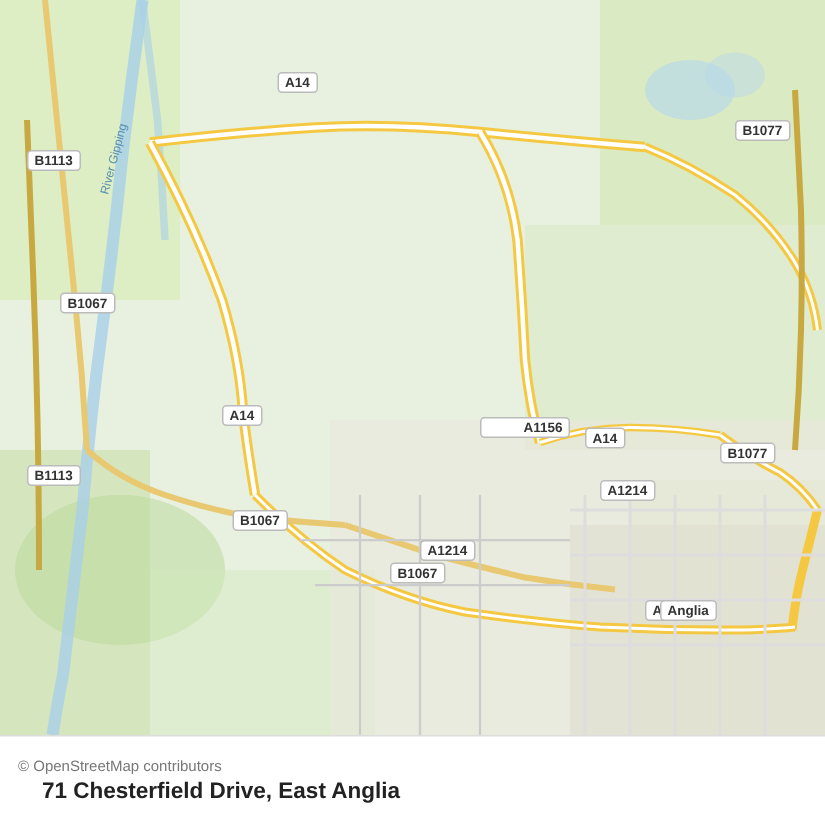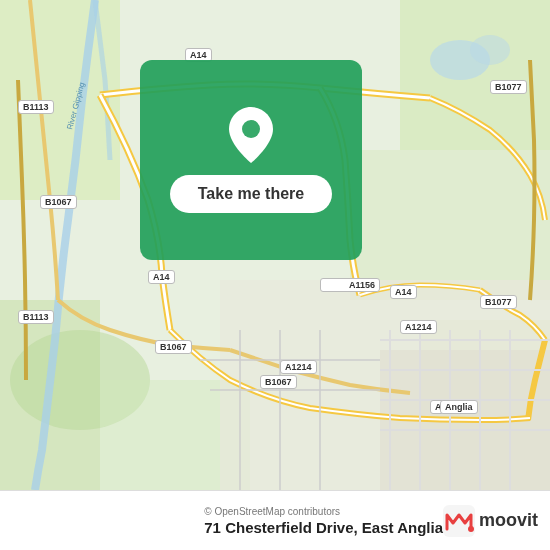--- a/index.html
+++ b/index.html
@@ -65,39 +65,40 @@
     }
 
     
     #bottom-bar {
       width: 550px;
       height: 60px;
       background: white;
       border-top: 1px solid #ddd;
       display: flex;
       align-items: center;
-      justify-content: flex-end;
+      justify-content: flex-start;
       padding: 0 12px;
     }
 
     .bottom-left {
       display: flex;
       flex-direction: column;
       gap: 2px;
     }
 
     .copyright-text {
       font-size: 10px;
       color: #777;
     }
 
     .address-text {
       font-size: 15px;
       font-weight: 600;
       color: #222;
+      margin-left: 16px;
     }
 
     .moovit-logo {
       display: flex;
       align-items: center;
       gap: 4px;
     }
 
     .moovit-icon {
       width: 32px;
@@ -214,41 +215,21 @@
       <div class="road-badge" style="top: 100px; left: 18px;">B1113</div>
       <div class="road-badge" style="top: 310px; left: 18px;">B1113</div>
       <div class="road-badge" style="top: 195px; left: 40px;">B1067</div>
       <div class="road-badge" style="top: 340px; left: 155px;">B1067</div>
       <div class="road-badge" style="top: 375px; left: 260px;">B1067</div>
       <div class="road-badge" style="top: 80px; left: 490px;">B1077</div>
       <div class="road-badge" style="top: 295px; left: 480px;">B1077</div>
       <div class="road-badge" style="top: 400px; left: 440px;">Anglia</div>
     </div>
 
-  <div class="location-overlay">
-
-    <div class="pin-icon">
-      <svg width="44" height="56" viewBox="0 0 44 56">
-        <path d="M22 0 C10 0 0 10 0 22 C0 38 22 56 22 56 C22 56 44 38 44 22 C44 10 34 0 22 0Z" fill="white"></path>
-        <circle cx="22" cy="22" r="9" fill="rgba(34,160,90,0.9)"></circle>
-      </svg>
-    </div>
-
-    <button class="take-me-there-btn">Take me there</button>
-  </div>
 
 </div>
 
 <div id="bottom-bar">
   <div class="bottom-left">
     <span class="copyright-text">© OpenStreetMap contributors</span>
     <span class="address-text">71 Chesterfield Drive, East Anglia</span>
   </div>
-  <div class="moovit-logo">
-    <svg class="moovit-icon" viewBox="0 0 32 32" xmlns="http://www.w3.org/2000/svg">
-
-      <rect width="32" height="32" rx="6" fill="#f5f5f5"></rect>
-      <path d="M4 24 L4 10 L10 18 L16 10 L22 18 L28 10 L28 24" stroke="#e84040" stroke-width="3" fill="none" stroke-linejoin="round" stroke-linecap="round"></path>
-      <circle cx="28" cy="24" r="3" fill="#e84040"></circle>
-    </svg>
-    <span class="moovit-text">moovit</span>
-  </div>
 </div>
 
 </body></html>

